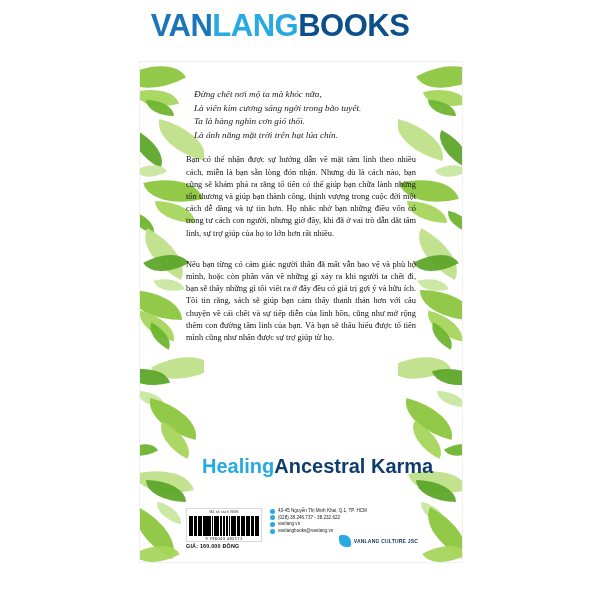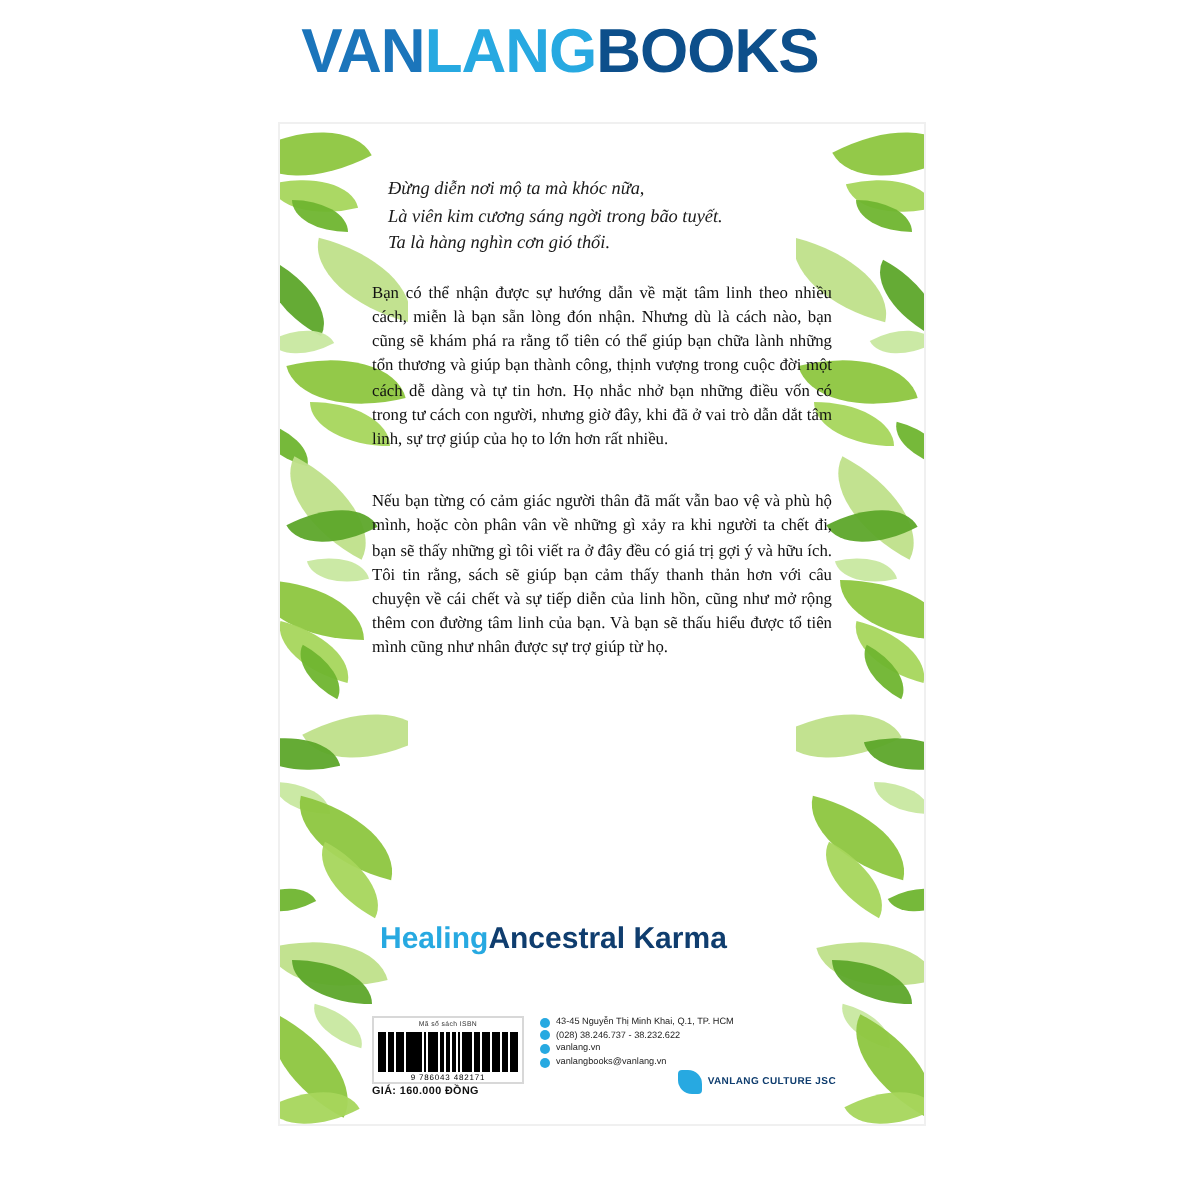--- a/index.html
+++ b/index.html
@@ -98,23 +98,23 @@
     font-size: 8.4px;
     line-height: 12.2px;
     color: #111111;
     text-align: justify;
     margin: 12px 0 0 0;
   }
   .body-text + .body-text { margin-top: 19px; }
 
   .book-title {
     position: absolute;
-    left: 4px;
+    left: 16px;
     bottom: 58px;
-    font-size: 15px;
+    font-size: 20px;
     font-weight: bold;
     white-space: nowrap;
   }
   .book-title .t1 { color: #27a9e1; }
   .book-title .t2 { color: #0f3d6e; }
 
   
   .footer {
     position: absolute;
     left: 46px;
@@ -270,23 +270,24 @@
         <span class="leaf" style="background: rgb(191, 224, 138); top: 405px; right: -3px; transform: rotate(-14deg);"></span>
         <span class="leaf sm" style="background: rgb(93, 166, 42); top: 418px; right: 6px; transform: rotate(0deg);"></span>
         <span class="leaf xs" style="background: rgb(200, 232, 160); top: 443px; right: 15px; transform: rotate(14deg);"></span>
         <span class="leaf" style="background: rgb(141, 198, 63); top: 456px; right: -12px; transform: rotate(28deg);"></span>
         <span class="leaf sm" style="background: rgb(166, 214, 92); top: 481px; right: -3px; transform: rotate(-28deg);"></span>
       </div>
 
     <div class="cover-inner">
 
       <div class="poem">
-        <div>Đừng diễn nơi mộ ta mà khóc nữa,</div>
+        <div>Đừng chết nơi mộ ta mà khóc nữa,</div>
         <div>Là viên kim cương sáng ngời trong bão tuyết.</div>
         <div>Ta là hàng nghìn cơn gió thổi.</div>
+        <div>Là ánh nắng mặt trời trên hạt lúa chín.</div>
       </div>
 
 
       <p class="body-text">Bạn có thể nhận được sự hướng dẫn về mặt tâm linh theo nhiều cách, miễn là bạn sẵn lòng đón nhận. Nhưng dù là cách nào, bạn cũng sẽ khám phá ra rằng tổ tiên có thể giúp bạn chữa lành những tổn thương và giúp bạn thành công, thịnh vượng trong cuộc đời một cách dễ dàng và tự tin hơn. Họ nhắc nhở bạn những điều vốn có trong tư cách con người, nhưng giờ đây, khi đã ở vai trò dẫn dắt tâm linh, sự trợ giúp của họ to lớn hơn rất nhiều.</p>
       <p class="body-text">Nếu bạn từng có cảm giác người thân đã mất vẫn bao vệ và phù hộ mình, hoặc còn phân vân về những gì xảy ra khi người ta chết đi, bạn sẽ thấy những gì tôi viết ra ở đây đều có giá trị gợi ý và hữu ích. Tôi tin rằng, sách sẽ giúp bạn cảm thấy thanh thản hơn với câu chuyện về cái chết và sự tiếp diễn của linh hồn, cũng như mở rộng thêm con đường tâm linh của bạn. Và bạn sẽ thấu hiểu được tổ tiên mình cũng như nhân được sự trợ giúp từ họ.</p>
 
       <div class="book-title">
         <span class="t1">Healing</span><span class="t2">Ancestral Karma</span>
       </div>
     </div>

